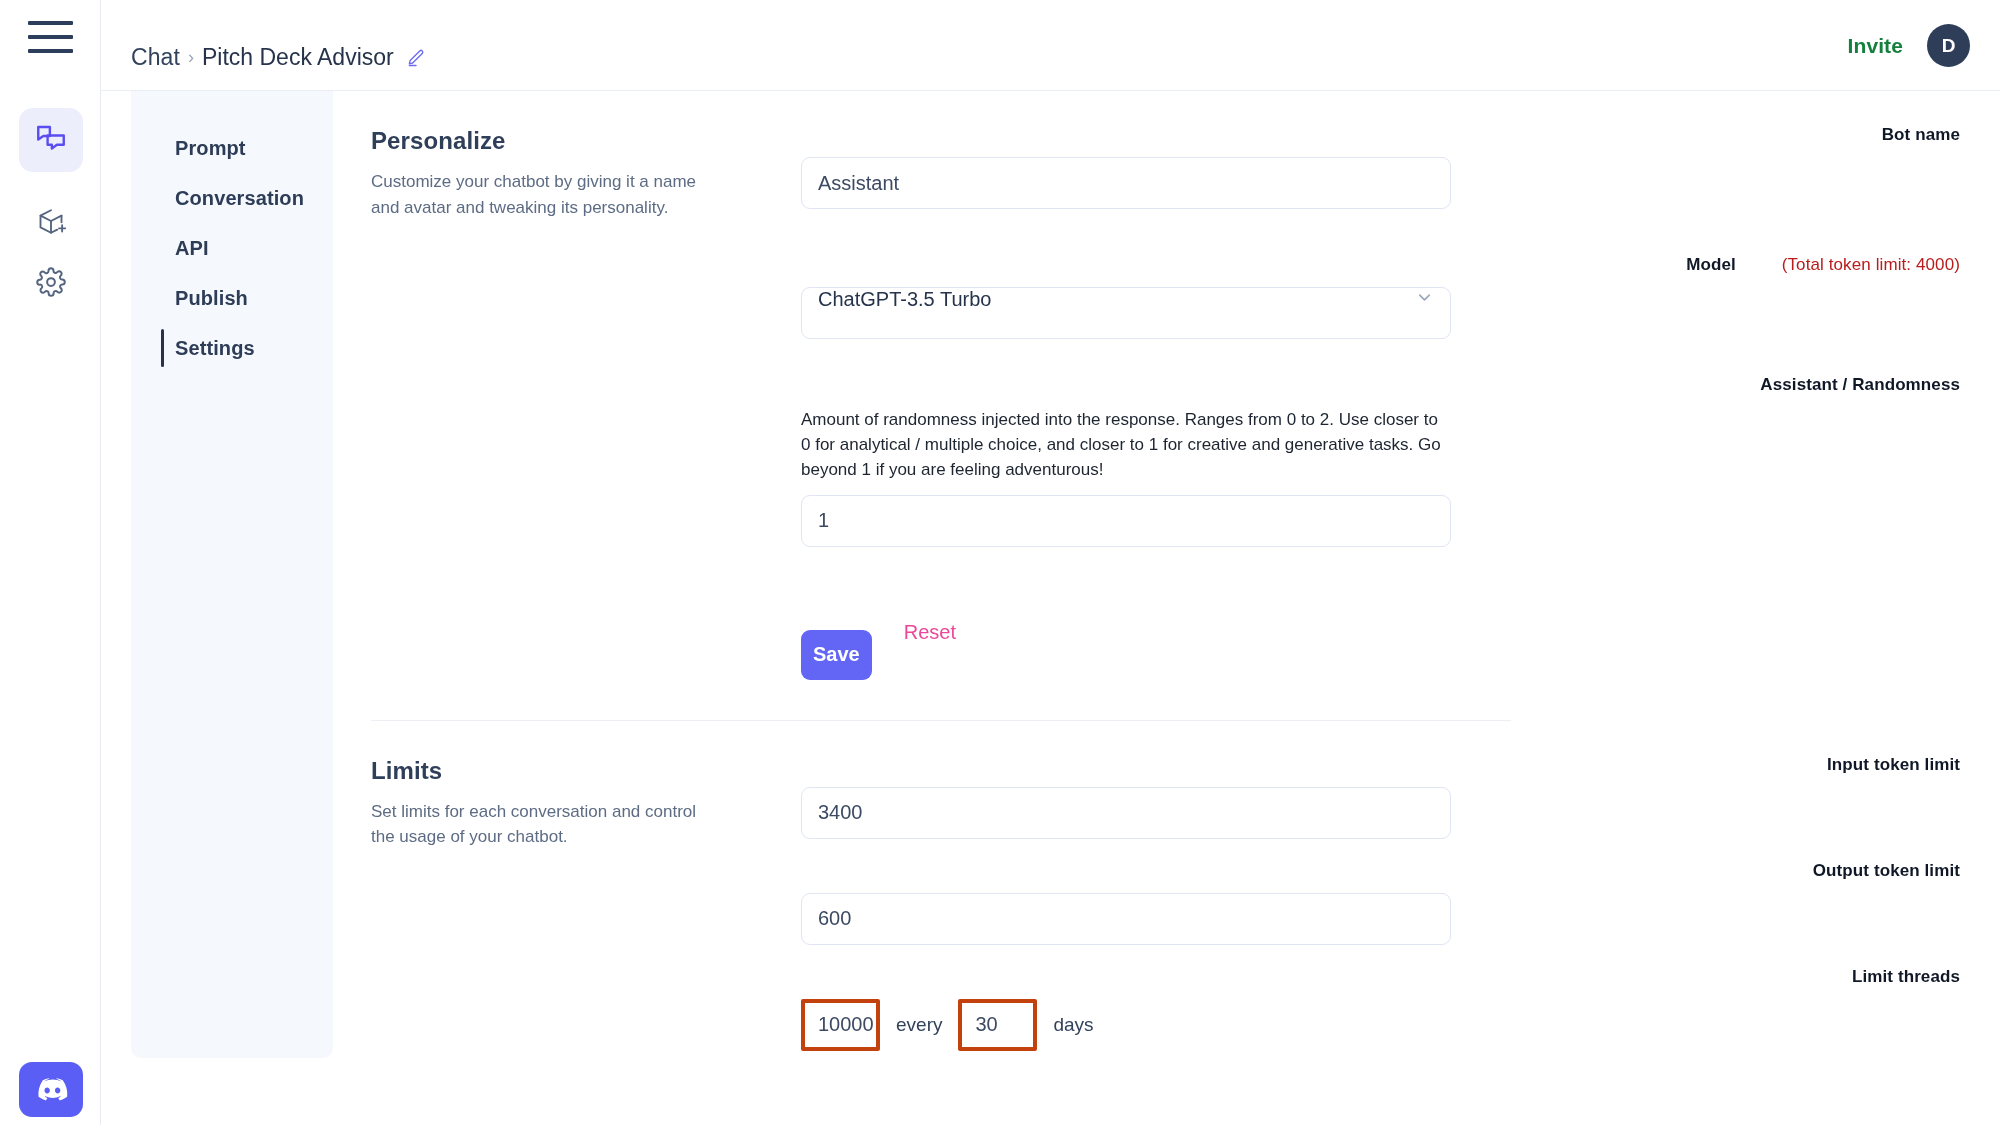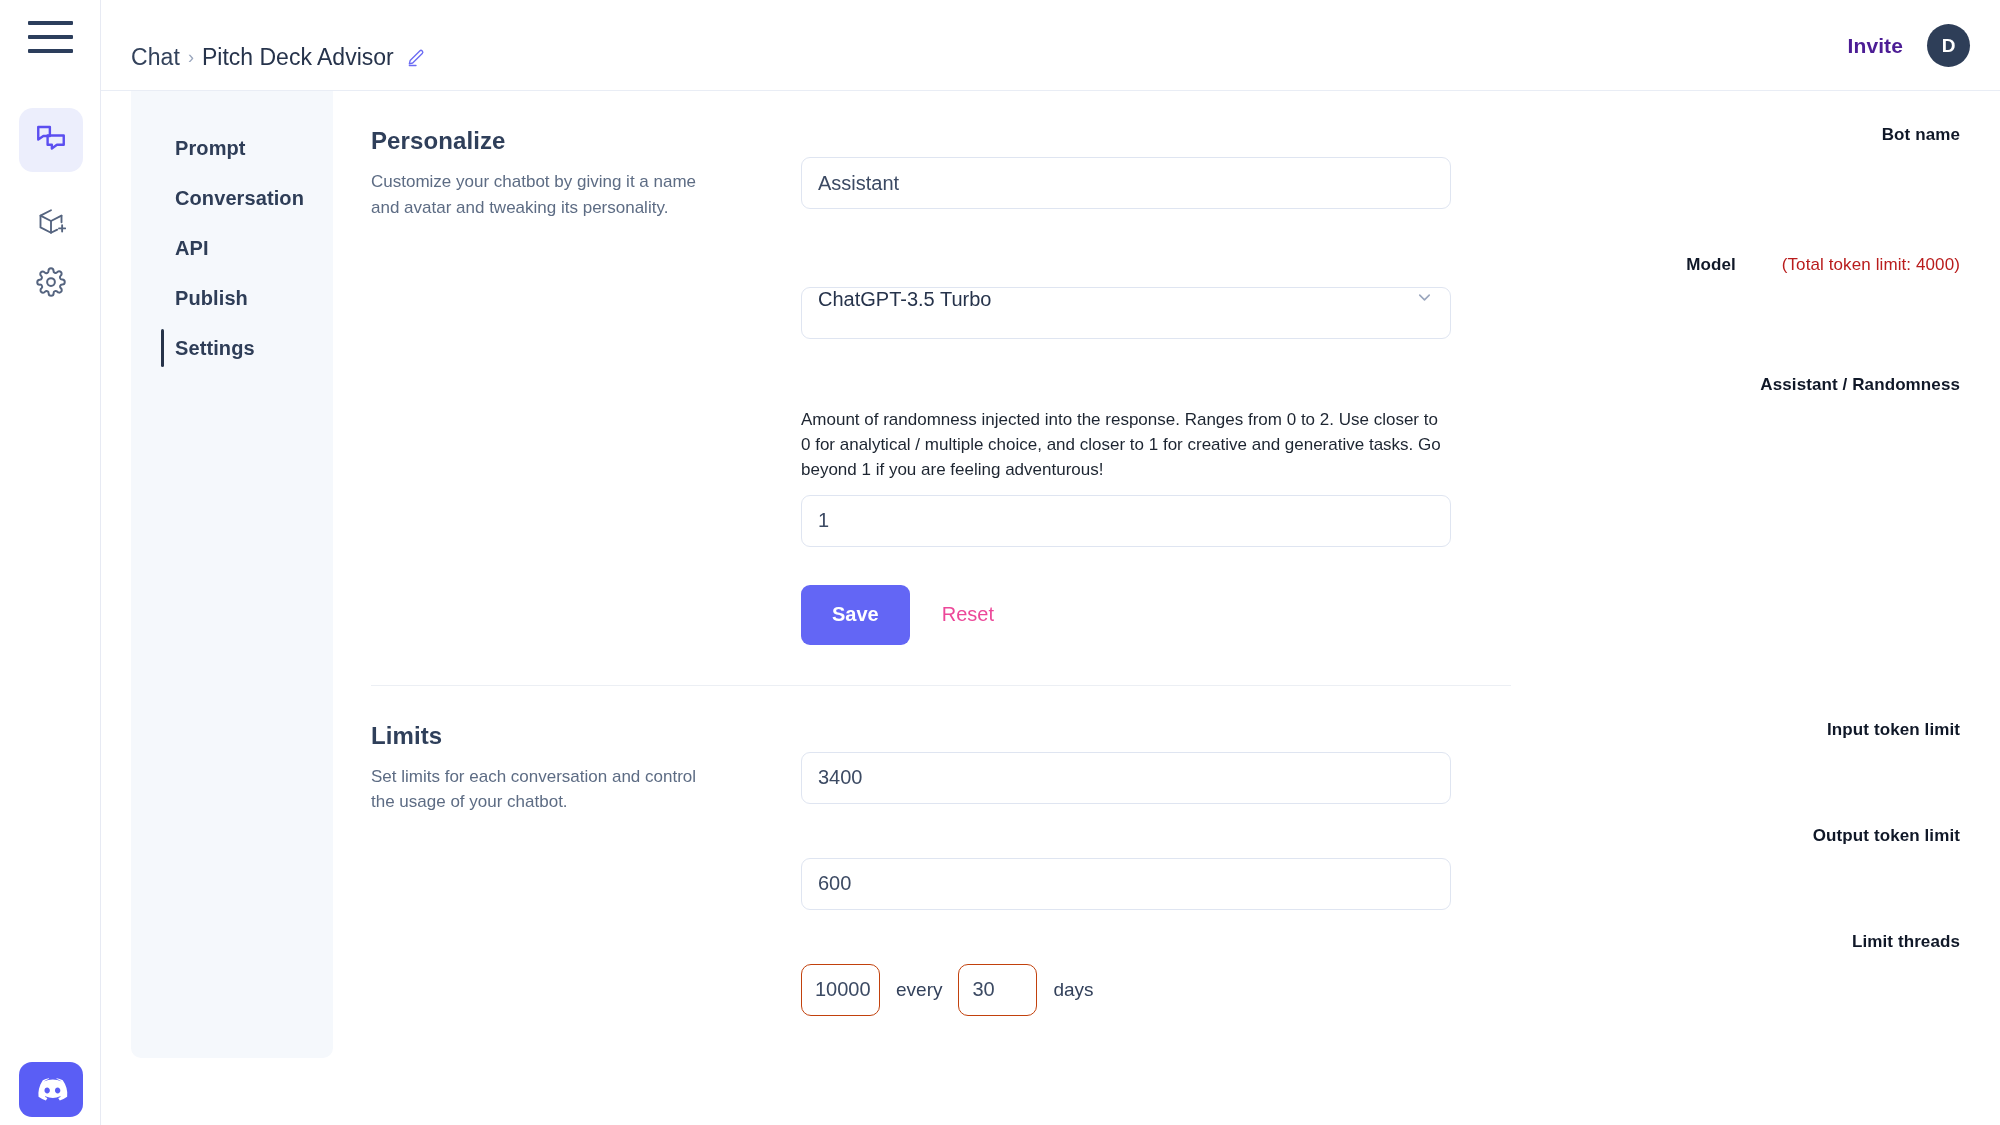--- a/index.html
+++ b/index.html
@@ -67,21 +67,21 @@
   #bc-current {
     font-size: 23px; color: #26334b; cursor: pointer;
   }
   #bc-edit { margin-left: 4px; display: flex; align-items: center; cursor: pointer; }
 
   #topright {
     position: absolute; right: 30px; top: 24px;
     display: flex; align-items: center; gap: 24px;
   }
   #invite-btn {
-    font-size: 21px; color: #4c1d95; font-weight: 600; cursor: pointer;
+    font-size: 21px; color: #15803d; font-weight: 600; cursor: pointer;
     letter-spacing: .1px;
   }
   #avatar {
     width: 43px; height: 43px; border-radius: 50%;
     background: #2e3e58; color: #ffffff;
     display: flex; align-items: center; justify-content: center;
     font-size: 19px; font-weight: 600; cursor: pointer;
   }
 
   
@@ -163,42 +163,43 @@
     padding: 0 16px;
     font-size: 20px; color: #26334b;
     cursor: pointer;
   }
   .gap-lg { height: 46px; }
   .gap-md { height: 36px; }
   .gap-sm { height: 22px; }
 
   .btn-row { margin-top: 38px; display: flex; align-items: center; gap: 16px; }
   .btn-primary {
-    height: 60px; padding: 0 31px;
+    height: 50px; padding: 0 12px;
     background: #6366f5; color: #ffffff;
     border: none; border-radius: 9px;
     font-size: 20px; font-weight: 600; font-family: inherit;
     cursor: pointer;
+    margin-top: 45px;
   }
   .btn-text {
     height: 50px; padding: 0 16px;
     background: transparent; color: #ec4899;
     border: none; font-size: 20px; font-family: inherit;
     cursor: pointer;
   }
 
   #divider {
     margin: 40px 0 0 38px;
     width: 1140px; height: 1px; background: #eceff4;
   }
 
   .inline-row { margin-top: 12px; display: flex; align-items: center; gap: 16px; }
   .input-sm {
     width: 79px; height: 52px;
-    border: 1px solid #c2410c; border-radius: 10px; background: #fff;
+    border: 4px solid #c2410c; border-radius: 2px; background: #fff;
     display: flex; align-items: center; padding: 0 13px;
     font-size: 20px; color: #3c4a63; cursor: text;
   }
   .inline-label { font-size: 19px; color: #33415b; }
 </style>
 </head>
 <body>
 
 <div id="rail">
 

